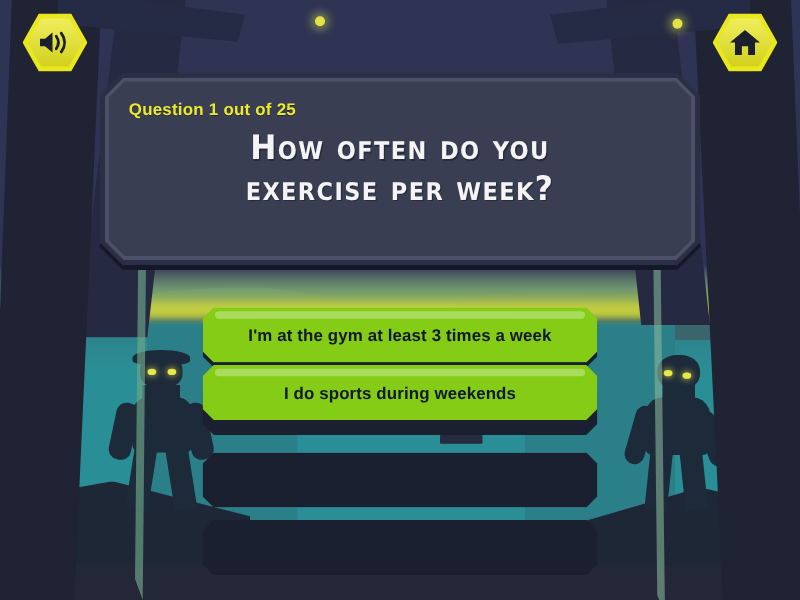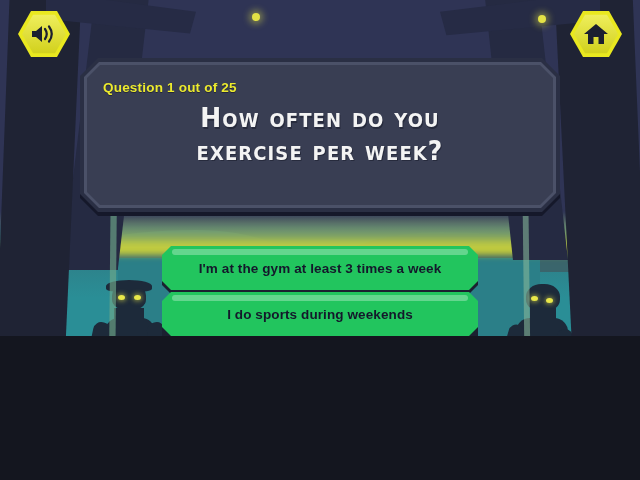--- a/index.html
+++ b/index.html
@@ -2,21 +2,21 @@
 <html><head>
 <meta charset="utf-8">
 <style>
   html,body{margin:0;padding:0;background:#14161f;}
   body{
     font-family:"Liberation Sans", sans-serif;
     -webkit-font-smoothing:antialiased;
   }
   #stage{
     position:relative;
-    width:640px;height:336px;
+    width:640px;height:480px;
     overflow:hidden;
     background:#2b3050;
   }
 
   
   .sky{
     position:absolute;left:0;top:0;width:640px;height:480px;
     background:linear-gradient(#2f3455 0%, #2f3455 44%, #3d4a5e 46%, #2f7c85 52%, #2a8e96 62%, #2a8e96 92%, #222636 94%, #222636 100%);
   }
   .haze{
@@ -143,21 +143,21 @@
     font-size:25px;font-weight:bold;
     font-variant:small-caps;
     letter-spacing:1.1px;line-height:1.18;
     text-shadow:1px 1px 0 #272b3d;
     transform:scaleY(1.08);
   }
 
   
   .ans{
     position:absolute;left:162px;width:316px;height:44px;
-    background:#22c55e;
+    background:#84cc16;
     clip-path:polygon(9px 0,calc(100% - 9px) 0,100% 9px,100% calc(100% - 9px),
                       calc(100% - 9px) 100%,9px 100%,0 calc(100% - 9px),0 9px);
     display:flex;align-items:center;justify-content:center;
     cursor:pointer;
   }
   .ans::before{
     content:"";position:absolute;left:10px;right:10px;top:3px;height:6px;
     background:rgba(255,255,255,.30);
     border-radius:3px;
   }

